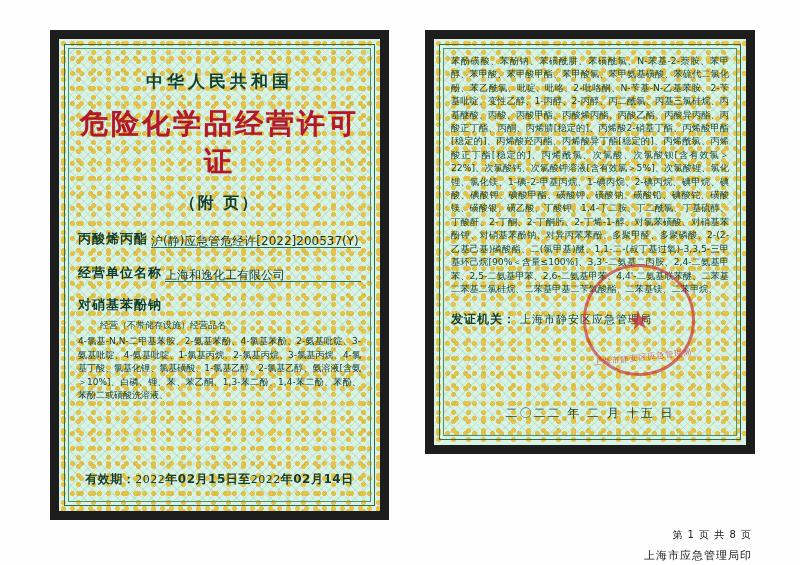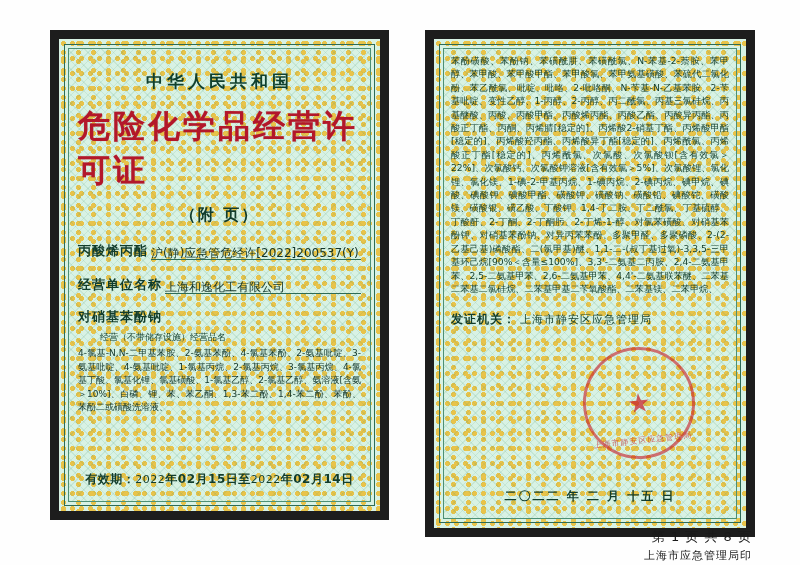--- a/index.html
+++ b/index.html
@@ -14,21 +14,21 @@
     position:absolute;inset:0;
     background:#fefefe;
   }
   
   .cert{
     position:absolute;
     background:#d8f2e4;
     box-sizing:border-box;
   }
   .cert.left{ left:50px; top:30px; width:339px; height:490px; }
-  .cert.right{ left:425px; top:30px; width:330px; height:507px; }
+  .cert.right{ left:425px; top:30px; width:330px; height:424px; }
 
   
   .bead-frame{
     position:absolute;inset:0;
     border:9px solid #1d1d1d;
     box-sizing:border-box;
     background:
       radial-gradient(circle at 4.5px 4.5px, #e8c34a 2.3px, transparent 2.6px) 0 0/15px 9px,
       radial-gradient(circle at 4.5px 4.5px, #e8c34a 2.3px, transparent 2.6px) 0 0/9px 15px;
     background-clip:border-box;
@@ -69,21 +69,22 @@
   }
   .nation{
     text-align:center;
     font-size:17px;
     letter-spacing:4px;
     font-weight:bold;
     margin-top:12px;
     color:#10402e;
   }
   .title-red{
-    font-size:32px;
+    text-align:center;
+    font-size:28px;
     font-weight:bold;
     letter-spacing:3px;
     color:#b3172a;
     margin-top:12px;
     text-shadow:0 0 1px rgba(150,0,20,.4);
   }
   .subtitle{
     text-align:center;
     font-size:16px;
     font-weight:bold;
@@ -150,21 +151,21 @@
     margin-top:16px;
     font-size:12px;
     font-weight:bold;
     letter-spacing:1px;
   }
   .issuer .ival{ font-weight:normal;font-size:11px;margin-left:4px; }
   .date-line{
     position:absolute;left:0;right:0;bottom:8px;
     text-align:center;
     font-size:12px;
-    font-weight:bold;
+    font-weight:normal;
     letter-spacing:2px;
   }
   
   .seal{
     position:absolute;
     right:34px;bottom:54px;
     width:112px;height:112px;
     border-radius:50%;
     border:3px solid rgba(200,30,40,.72);
     color:rgba(200,30,40,.8);
@@ -179,21 +180,21 @@
     color:rgba(200,30,40,.85);
   }
   .seal .bottom-txt{
     position:absolute;left:0;right:0;bottom:10px;
     text-align:center;font-size:8px;letter-spacing:1px;
   }
   
   .page-num{
     position:absolute;
     right:48px;top:528px;
-    font-size:13px;
+    font-size:10px;
     color:#1a1a1a;
     letter-spacing:1px;
   }
   .footer-org{
     position:absolute;
     right:48px;top:548px;
     font-size:11px;
     color:#1a1a1a;
     letter-spacing:1px;
   }

